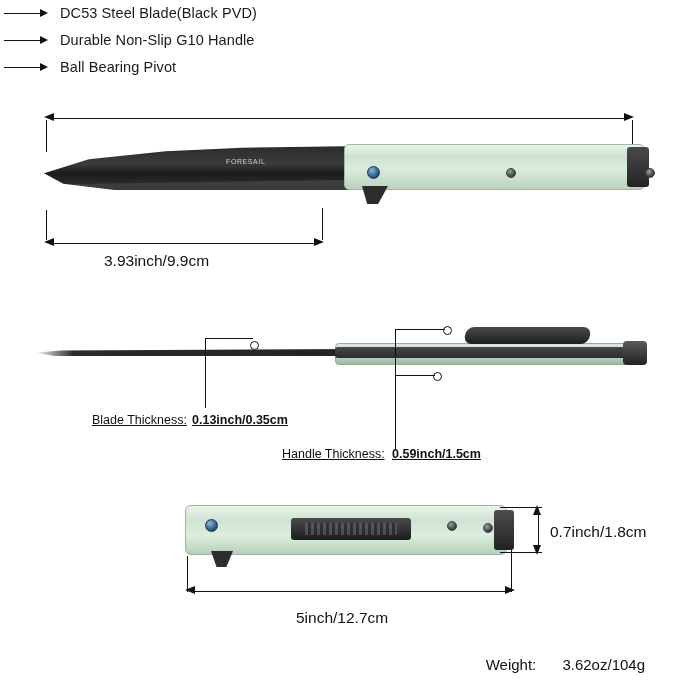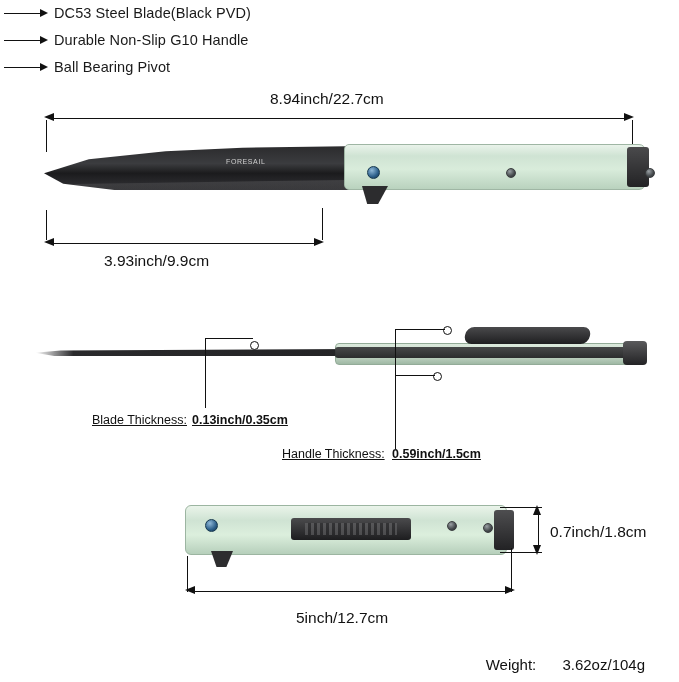--- a/index.html
+++ b/index.html
@@ -4,21 +4,21 @@
 <style>
   html,body{margin:0;padding:0;background:#ffffff;}
   body{width:679px;height:682px;position:relative;font-family:"Liberation Sans",sans-serif;color:#111;overflow:hidden;}
   .stage{position:absolute;left:0;top:0;width:679px;height:682px;}
   .abs{position:absolute;}
   .txt{font-size:14.5px;color:#1a1a1a;white-space:nowrap;letter-spacing:.1px;}
   .dim{font-size:15.5px;color:#111;white-space:nowrap;}
   .small{font-size:12.5px;color:#111;white-space:nowrap;text-decoration:underline;}
 
   
-  .feat{display:flex;align-items:center;gap:6px;height:22px;}
+  .feat{display:flex;align-items:center;gap:12px;height:22px;}
   .feat .lead{display:block;width:44px;height:10px;}
   .featlist{position:absolute;left:4px;top:0px;}
 
   
   .knife-open{position:absolute;left:44px;top:140px;width:590px;height:70px;}
   .blade-open{
     position:absolute;left:0;top:6px;width:320px;height:44px;
     background:linear-gradient(180deg,#2b2b2d 0%,#3b3c3f 40%,#1b1b1d 62%,#343437 100%);
     clip-path:polygon(0% 62%, 14% 30%, 38% 12%, 62% 4%, 100% 0%, 100% 100%, 22% 100%, 6% 86%);
   }
@@ -100,21 +100,20 @@
     </div>
     <div class="feat" style="margin-top:5px">
       <span class="lead" style="position:relative">
         <span class="hline" style="left:0;top:5px;width:36px;"></span>
         <span class="lead-ar" style="left:36px;top:1px;"></span>
       </span>
       <span class="txt">Ball Bearing Pivot</span>
     </div>
   </div>
 
-  <div class="abs dim" style="left:270px;top:90px;">8.94inch/22.7cm</div>
   <div class="abs" style="left:44px;top:113px;width:590px;height:12px;">
     <span class="hline" style="left:6px;top:5px;width:578px;"></span>
     <span class="ar ar-l" style="left:0;top:0;"></span>
     <span class="ar ar-r" style="left:580px;top:0;"></span>
   </div>
   <div class="abs vline" style="left:46px;top:120px;height:32px;"></div>
   <div class="abs vline" style="left:632px;top:120px;height:32px;"></div>
 
   <div class="knife-open">
     <div class="blade-open">

